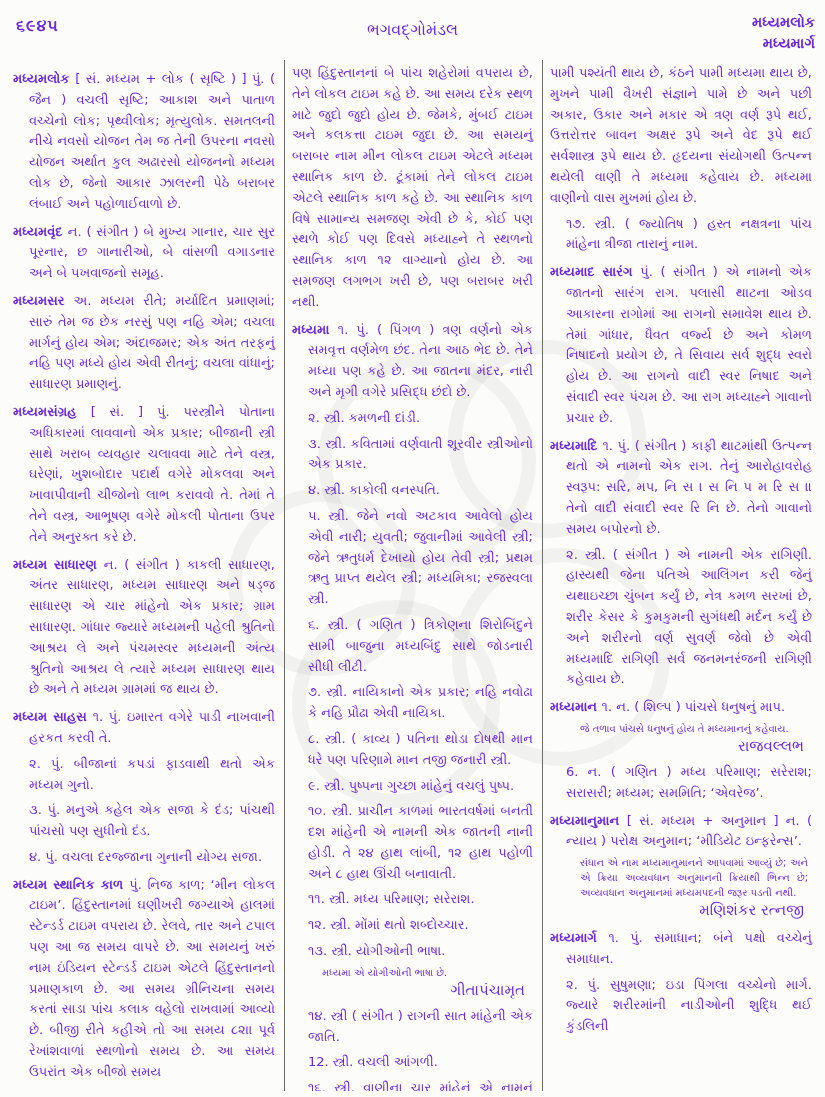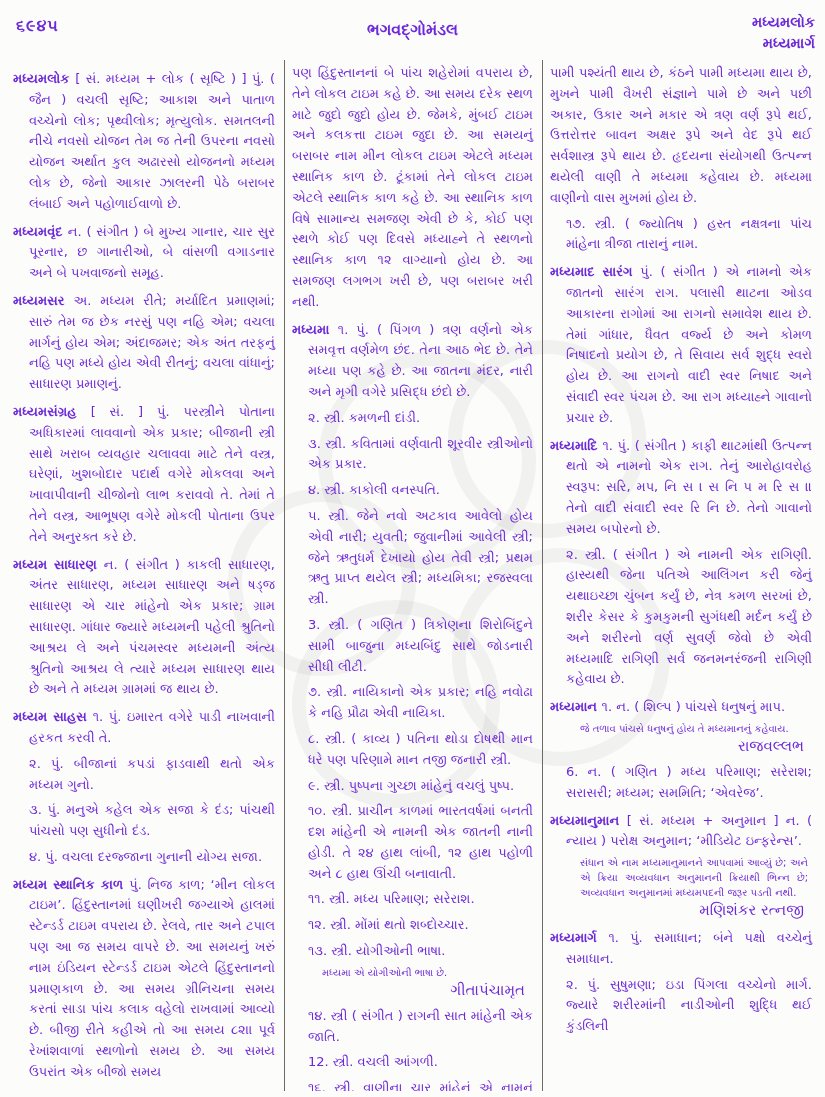--- a/index.html
+++ b/index.html
@@ -14,21 +14,21 @@
     box-sizing:border-box;
   }
   
   .page-header{position:relative;height:62px;z-index:2;}
   .page-number{
     position:absolute;left:16px;top:16px;
     font-size:16px;font-weight:bold;letter-spacing:1px;
   }
   .book-title{
     position:absolute;left:0;right:0;top:20px;
-    text-align:center;font-size:16px;font-weight:bold;
+    text-align:center;font-size:16px;font-weight:normal;
   }
   .guide-words{
     position:absolute;right:10px;top:12px;
     text-align:right;font-size:14.5px;font-weight:bold;line-height:1.45;
   }
   
   .watermark{position:absolute;inset:0;z-index:0;pointer-events:none;}
   .wm-ring{
     position:absolute;border-radius:50%;
     border:14px solid rgba(60,60,55,0.055);
@@ -90,21 +90,21 @@
         <div class="para sense">૪. પું. વચલા દરજ્જાના ગુનાની યોગ્ય સજા.</div>
         <div class="para entry"><span class="headword">મધ્યમ સ્થાનિક કાળ </span>પું. નિજ કાળ; ‘મીન લોકલ ટાઇમ’. હિંદુસ્તાનમાં ઘણીખરી જગ્યાએ હાલમાં સ્ટેન્ડર્ડ ટાઇમ વપરાય છે. રેલવે, તાર અને ટપાલ પણ આ જ સમય વાપરે છે. આ સમયનું ખરું નામ ઇંડિયન સ્ટેન્ડર્ડ ટાઇમ એટલે હિંદુસ્તાનનો પ્રમાણકાળ છે. આ સમય ગ્રીનિચના સમય કરતાં સાડા પાંચ કલાક વહેલો રાખવામાં આવ્યો છે. બીજી રીતે કહીએ તો આ સમય ૮૨ાા પૂર્વ રેખાંશવાળાં સ્થળોનો સમય છે. આ સમય ઉપરાંત એક બીજો સમય</div>
       </div>
     <div class="col">
         <div class="para body">પણ હિંદુસ્તાનનાં બે પાંચ શહેરોમાં વપરાય છે, તેને લોકલ ટાઇમ કહે છે. આ સમય દરેક સ્થળ માટે જુદો જુદો હોય છે. જેમકે, મુંબઈ ટાઇમ અને કલકત્તા ટાઇમ જુદા છે. આ સમયનું બરાબર નામ મીન લોકલ ટાઇમ એટલે મધ્યમ સ્થાનિક કાળ છે. ટૂંકામાં તેને લોકલ ટાઇમ એટલે સ્થાનિક કાળ કહે છે. આ સ્થાનિક કાળ વિષે સામાન્ય સમજણ એવી છે કે, કોઈ પણ સ્થળે કોઈ પણ દિવસે મધ્યાહ્ને તે સ્થળનો સ્થાનિક કાળ ૧૨ વાગ્યાનો હોય છે. આ સમજણ લગભગ ખરી છે, પણ બરાબર ખરી નથી.</div>
         <div class="para entry"><span class="headword">મધ્યમા </span>૧. પું. ( પિંગળ ) ત્રણ વર્ણનો એક સમવૃત્ત વર્ણમેળ છંદ. તેના આઠ ભેદ છે. તેને મધ્યા પણ કહે છે. આ જાતના મંદર, નારી અને મૃગી વગેરે પ્રસિદ્ધ છંદો છે.</div>
         <div class="para sense">૨. સ્ત્રી. કમળની દાંડી.</div>
         <div class="para sense">૩. સ્ત્રી. કવિતામાં વર્ણવાતી શૂરવીર સ્ત્રીઓનો એક પ્રકાર.</div>
         <div class="para sense">૪. સ્ત્રી. કાકોલી વનસ્પતિ.</div>
         <div class="para sense">૫. સ્ત્રી. જેને નવો અટકાવ આવેલો હોય એવી નારી; યુવતી; જુવાનીમાં આવેલી સ્ત્રી; જેને ઋતુધર્મ દેખાયો હોય તેવી સ્ત્રી; પ્રથમ ઋતુ પ્રાપ્ત થયેલ સ્ત્રી; મધ્યમિકા; રજસ્વલા સ્ત્રી.</div>
-        <div class="para sense">3. સ્ત્રી. ( ગણિત ) ત્રિકોણના શિરોબિંદુને સામી બાજુના મધ્યબિંદુ સાથે જોડનારી સીધી લીટી.</div>
+        <div class="para sense">૬. સ્ત્રી. ( ગણિત ) ત્રિકોણના શિરોબિંદુને સામી બાજુના મધ્યબિંદુ સાથે જોડનારી સીધી લીટી.</div>
         <div class="para sense">૭. સ્ત્રી. નાયિકાનો એક પ્રકાર; નહિ નવોઢા કે નહિ પ્રૌઢા એવી નાયિકા.</div>
         <div class="para sense">૮. સ્ત્રી. ( કાવ્ય ) પતિના થોડા દોષથી માન ધરે પણ પરિણામે માન તજી જનારી સ્ત્રી.</div>
         <div class="para sense">૯. સ્ત્રી. પુષ્પના ગુચ્છા માંહેનું વચલું પુષ્પ.</div>
         <div class="para sense">૧૦. સ્ત્રી. પ્રાચીન કાળમાં ભારતવર્ષમાં બનતી દશ માંહેની એ નામની એક જાતની નાની હોડી. તે ૨૪ હાથ લાંબી, ૧૨ હાથ પહોળી અને ૮ હાથ ઊંચી બનાવાતી.</div>
         <div class="para sense">૧૧. સ્ત્રી. મધ્ય પરિમાણ; સરેરાશ.</div>
         <div class="para sense">૧૨. સ્ત્રી. મોંમાં થતો શબ્દોચ્ચાર.</div>
         <div class="para sense">૧૩. સ્ત્રી. યોગીઓની ભાષા.</div>
         <div class="para quote">મધ્યમા એ યોગીઓની ભાષા છે.</div>
         <div class="para cite">ગીતાપંચામૃત</div>
         <div class="para sense">૧૪. સ્ત્રી ( સંગીત ) રાગની સાત માંહેની એક જાતિ.</div>

